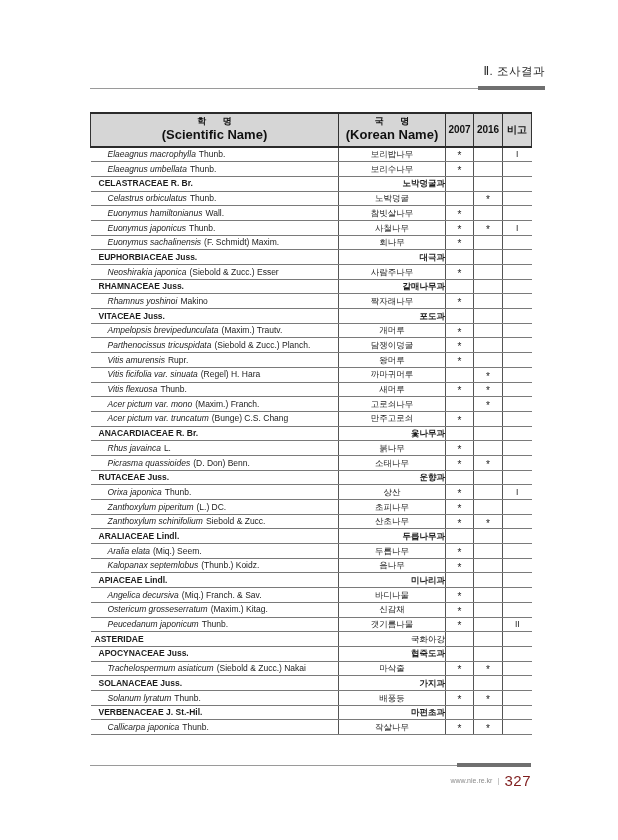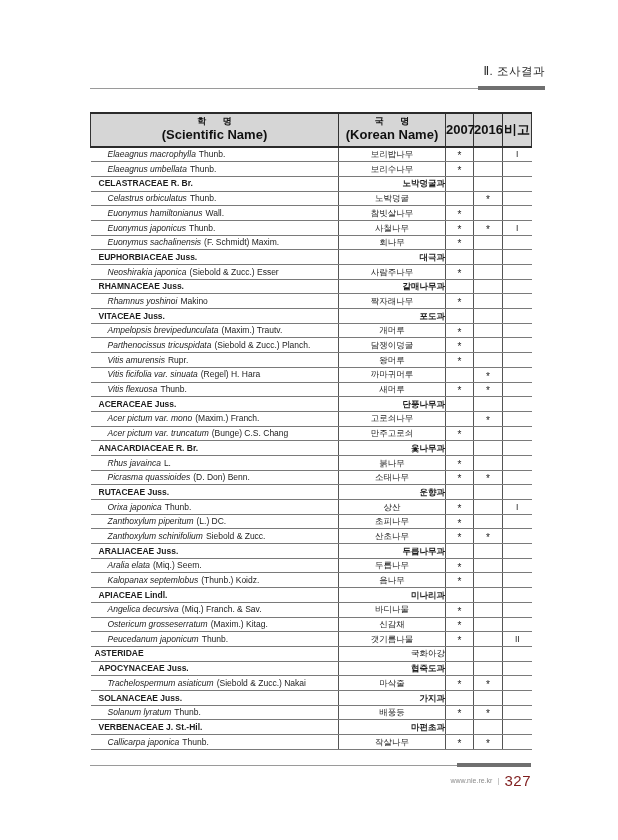--- a/index.html
+++ b/index.html
@@ -39,21 +39,21 @@
   thead th {
     background:#d6d6d6;
     border:1px solid #333;
     border-top:2px solid #2b2b2b;
     border-bottom:2px solid #2b2b2b;
     font-size:9px; font-weight:bold; color:#111;
     padding:2px 0; line-height:1.25; text-align:center;
   }
   .hdr-ko { word-spacing:14px; display:block; }
   .hdr-en { font-size:13px; font-weight:bold; display:block; }
-  th.num-hdr { font-size:13px; }
+  th.num-hdr { font-size:10px; }
 
   tbody td {
     height:13.7px; padding:0; vertical-align:middle;
     border-bottom:1px solid #7a7a7a;
     line-height:1;
   }
   tbody td:not(:first-child) { border-left:1px solid #555; }
 
   td.sci { text-align:left; padding-left:17px; white-space:nowrap; overflow:hidden; }
   td.kor { text-align:center; white-space:nowrap; }
@@ -267,29 +267,20 @@
   </tr>
       <tr class="species">
     <td class="sci">
       <span class="sci-name">Vitis flexuosa</span><span class="sci-auth">Thunb.</span>
     </td>
     <td class="kor">새머루</td>
     <td class="mark"><span class="star">*</span></td>
     <td class="mark"><span class="star">*</span></td>
     <td class="remark"></td>
   </tr>
-      <tr class="family">
-    <td class="sci">
-      <span class="sci-name">ACERACEAE Juss.</span>
-    </td>
-    <td class="kor">단풍나무과</td>
-    <td class="mark"></td>
-    <td class="mark"></td>
-    <td class="remark"></td>
-  </tr>
       <tr class="species">
     <td class="sci">
       <span class="sci-name">Acer pictum var. mono</span><span class="sci-auth">(Maxim.) Franch.</span>
     </td>
     <td class="kor">고로쇠나무</td>
     <td class="mark"></td>
     <td class="mark"><span class="star">*</span></td>
     <td class="remark"></td>
   </tr>
       <tr class="species">
@@ -359,21 +350,21 @@
     <td class="sci">
       <span class="sci-name">Zanthoxylum schinifolium</span><span class="sci-auth">Siebold &amp; Zucc.</span>
     </td>
     <td class="kor">산초나무</td>
     <td class="mark"><span class="star">*</span></td>
     <td class="mark"><span class="star">*</span></td>
     <td class="remark"></td>
   </tr>
       <tr class="family">
     <td class="sci">
-      <span class="sci-name">ARALIACEAE Juss.</span>
+      <span class="sci-name">ARALIACEAE Lindl.</span>
     </td>
     <td class="kor">두릅나무과</td>
     <td class="mark"></td>
     <td class="mark"></td>
     <td class="remark"></td>
   </tr>
       <tr class="species">
     <td class="sci">
       <span class="sci-name">Aralia elata</span><span class="sci-auth">(Miq.) Seem.</span>
     </td>

